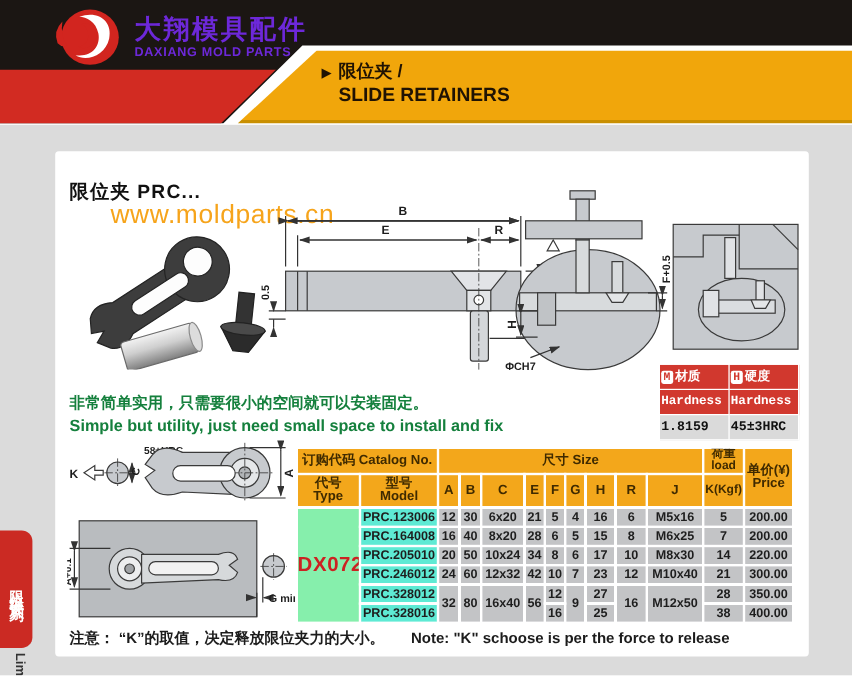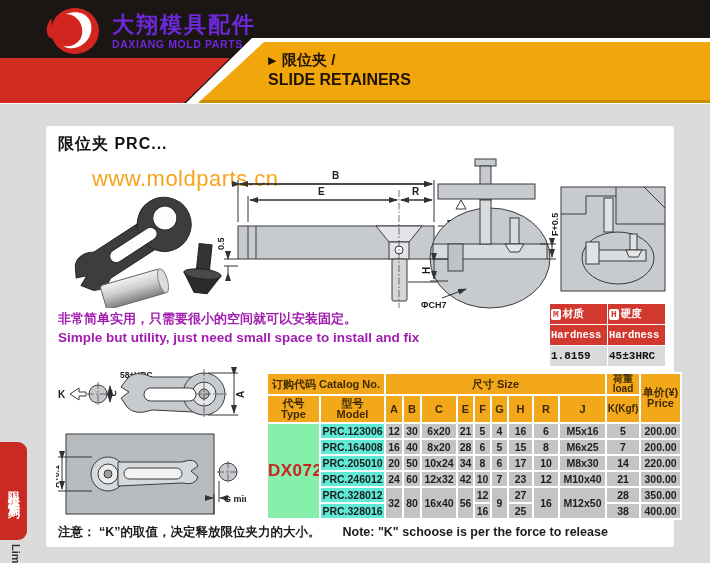--- a/index.html
+++ b/index.html
@@ -14,51 +14,51 @@
   .hdr-yellow{position:absolute;left:0;top:0;width:710px;height:104px;
            background:linear-gradient(#F1A60B 96%,#C98F00 96%);
            clip-path:polygon(264px 42px,710px 42px,710px 103px,198px 103px);}
   .logo{position:absolute;left:38px;top:6px;width:70px;height:52px;}
   .logo-text{position:absolute;left:112px;top:13px;color:#6d28d9;}
   .logo-cn{font-size:22px;font-weight:bold;letter-spacing:2px;line-height:24px;}
   .logo-en{font-size:10.5px;font-weight:bold;letter-spacing:0.6px;line-height:14px;}
   .band-title{position:absolute;left:268px;top:50px;color:#201303;}
   .band-arrow{position:absolute;left:0;top:4px;font-size:11px;}
   .band-cn{margin-left:14px;font-size:15px;font-weight:600;line-height:19px;}
-  .band-en{font-size:16px;font-weight:600;line-height:21px;}
+  .band-en{margin-left:14px;font-size:16px;font-weight:600;line-height:21px;}
   
   .side-tab{position:absolute;left:0;top:442px;width:27px;height:98px;background:#CB2A23;
             border-radius:0 9px 9px 0;display:flex;align-items:center;justify-content:center;}
   .side-tab span{writing-mode:vertical-rl;color:#fff;font-size:12px;font-weight:bold;letter-spacing:3px;}
   .side-en{position:absolute;left:10px;top:544px;writing-mode:vertical-rl;font-size:11px;
            font-weight:bold;color:#333;height:22px;overflow:hidden;}
   
   .card{position:absolute;left:46px;top:126px;width:628px;height:421px;background:#fff;border-radius:3px;}
-  .card-title{position:absolute;left:12px;top:8px;font-size:16px;font-weight:bold;color:#111;letter-spacing:1px;}
+  .card-title{position:absolute;left:12px;top:24px;font-size:16px;font-weight:bold;color:#111;letter-spacing:1px;}
   .watermark{position:absolute;left:10px;top:40px;font-size:22px;font-weight:500;color:#F6A41B;letter-spacing:0.5px;margin-left:36px;}
-  .desc{position:absolute;left:12px;top:184px;color:#a21caf;}
+  .desc{position:absolute;left:12px;top:201px;color:#15803d;}
   .desc-cn{font-size:13px;font-weight:bold;line-height:18px;}
   .desc-en{font-size:13.5px;font-weight:bold;line-height:19px;}
   .note{position:absolute;left:12px;top:398px;color:#1c1c1c;font-weight:bold;font-size:12.5px;white-space:nowrap;}
   .note .en{margin-left:22px;}
   
   svg{position:absolute;}
   svg text{font-family:"Liberation Sans",sans-serif;font-weight:bold;fill:#1d1d1d;}
   .dim{stroke:#333;stroke-width:1;fill:none;}
   .cl{stroke:#3a3a3a;stroke-width:0.7;fill:none;stroke-dasharray:7 2 1.5 2;}
   .out{stroke:#3a3a3a;stroke-width:1;}
   
   .mtable{position:absolute;left:503px;top:177px;border-collapse:collapse;table-layout:fixed;}
   .mtable td{border:1.5px solid #fff;text-align:left;vertical-align:middle;font-family:Liberation Mono, monospace;}
   .mtable .r{background:#D1382E;color:#fff;font-weight:bold;font-size:10.5px;width:55px;height:18px;}
   .mtable .badge{display:inline-block;background:#fff;color:#D1382E;font-size:9.5px;font-weight:bold;
                  padding:0 2px;border-radius:2px;margin-right:2px;}
   .mtable .v{background:#DADADA;color:#111;font-weight:bold;font-size:11px;height:18px;}
   
-  .ptable{position:absolute;left:200px;top:246px;border-collapse:collapse;table-layout:fixed;width:414px;margin-left:20px;}
+  .ptable{position:absolute;left:200px;top:246px;border-collapse:collapse;table-layout:fixed;width:414px;}
   .ptable th,.ptable td{border:2px solid #fff;padding:0;text-align:center;vertical-align:middle;overflow:hidden;}
   .ptable th{background:#F3A71B;color:#3F2A00;font-size:11px;font-weight:bold;line-height:11px;}
   .ptable .h1 th{height:20px;}
   .ptable .h2 th{height:26px;}
   .ptable td{background:#C3C4C6;color:#1e1e1e;font-size:10.5px;font-weight:bold;height:14px;}
   .ptable td.model{background:#5eead4;}
   .ptable td.type{background:#86efac;color:#CC2222;font-size:17px;font-weight:bold;letter-spacing:0.5px;}
   .ptable th.small{font-size:10px;line-height:10px;}
 </style>
 </head>

